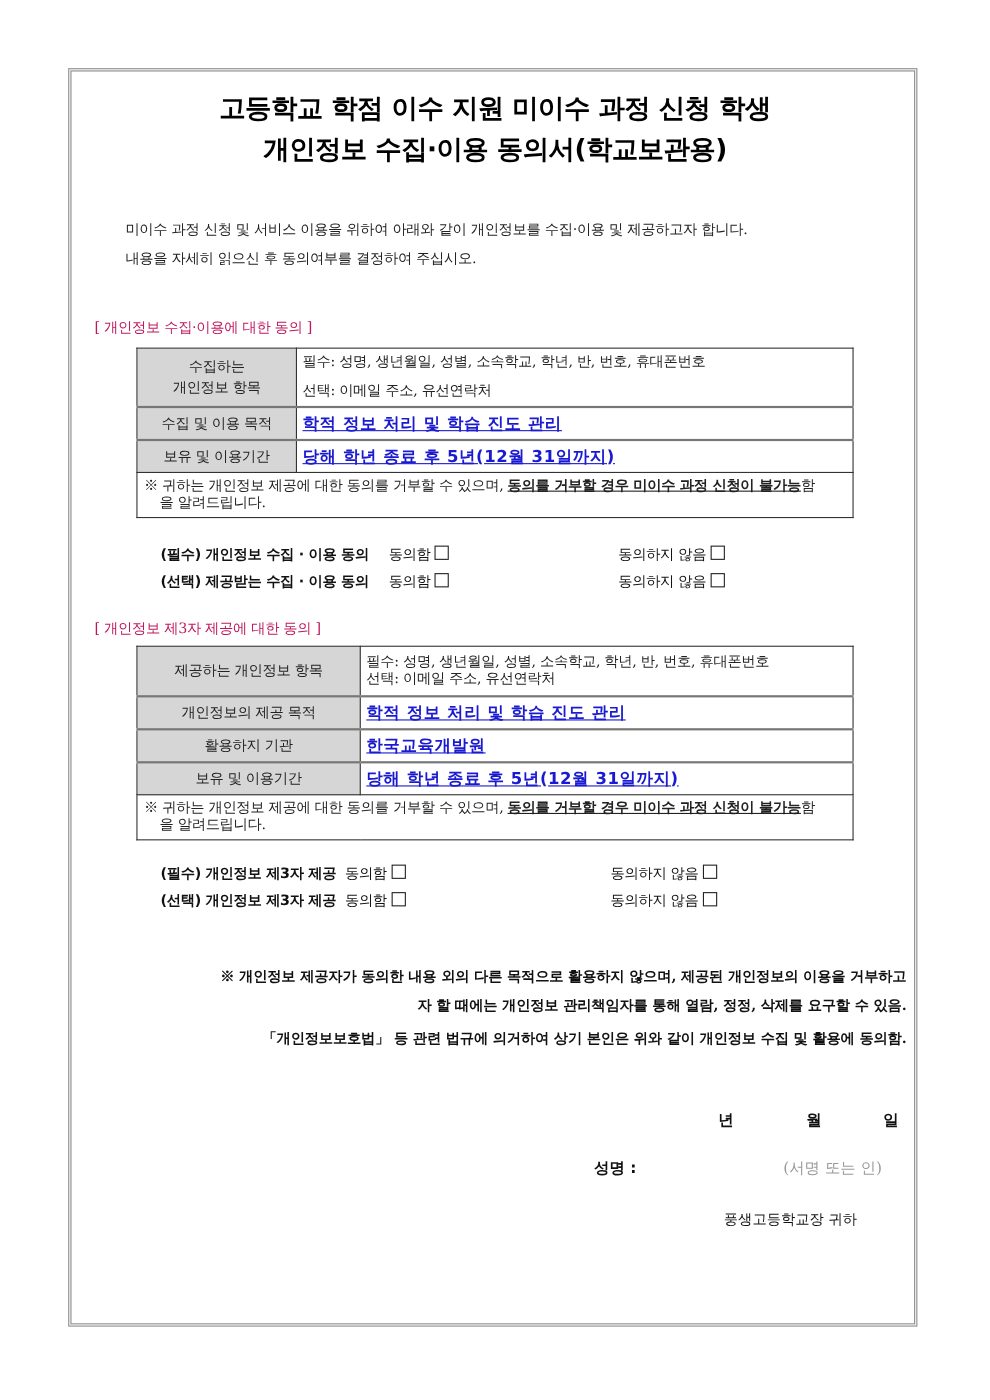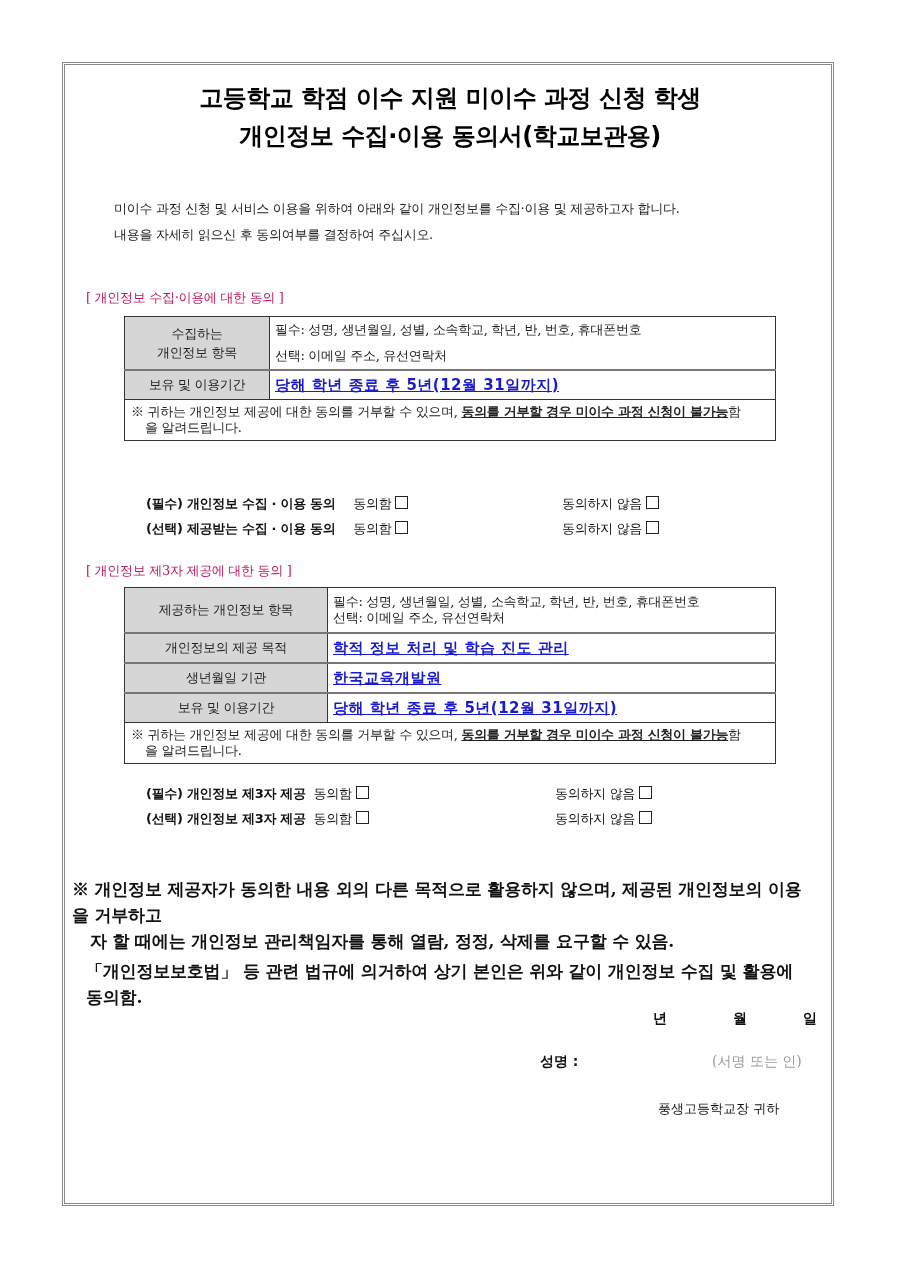--- a/index.html
+++ b/index.html
@@ -19,21 +19,21 @@
     table.info td.lab { background: #d6d6d6; text-align: center; }
     table.info tr.thick td { border-bottom: 2px solid #777; margin-top: 27px; }
     .link { color: #1a1ad0; text-decoration: underline; font-weight: bold;
       font-family: "DejaVu Sans", "Liberation Sans", sans-serif; font-size: 15px; letter-spacing: 0.5px; }
     .note { line-height: 16px; }
     .note .ul { text-decoration: underline; font-weight: bold; }
     .consent { position: absolute; font-size: 13px; color: #111; letter-spacing: -0.3px; }
     .consent b { font-family: "DejaVu Sans", "Liberation Sans", sans-serif; font-weight: bold; }
     .cbox { display: inline-block; width: 11px; height: 11px; border: 1px solid #222;
       vertical-align: -1px; margin-left: 4px; cursor: pointer; }
-    .para { position: absolute; left: 72px; width: 740px; font-size: 17px; color: #111; letter-spacing: -0.2px; line-height: 26px; }
+    .para { position: absolute; left: 84px; width: 740px; font-size: 13px; color: #111; letter-spacing: -0.2px; line-height: 26px; text-align: right; }
     .sig { position: absolute; font-size: 14px; color: #111; }
     .sig b { font-family: "DejaVu Sans", "Liberation Sans", sans-serif; }
     .grey { color: #9a9a9a; }
   </style>
 </head>
 <body>
 
 <div class="frame"></div>
 
 <div class="title t1">고등학교 학점 이수 지원 미이수 과정 신청 학생</div>
@@ -48,20 +48,24 @@
   <tbody>
       <tr class="thick">
     <td class="lab" style="width:134px; height:48px; line-height:19px;">
       <div>수집하는</div>
       <div>개인정보 항목</div>
     </td>
     <td style="line-height:18px;">
       <div>필수: 성명, 생년월일, 성별, 소속학교, 학년, 반, 번호, 휴대폰번호</div>
       <div style="margin-top:8px">선택: 이메일 주소, 유선연락처</div>
     </td>
+  </tr>
+  <tr class="thick">
+    <td class="lab" style="height:24px;">수집 및 이용 목적</td>
+    <td><span class="link">학적 정보 처리 및 학습 진도 관리</span></td>
   </tr>
   <tr>
     <td class="lab" style="height:24px;">보유 및 이용기간</td>
     <td><span class="link">당해 학년 종료 후 5년(12월 31일까지)</span></td>
   </tr>
   <tr>
     <td colspan="2" class="note" style="padding:4px 6px;">
       <span>※ 귀하는 개인정보 제공에 대한 동의를 거부할 수 있으며, </span><span class="ul">동의를 거부할 경우 미이수 과정 신청이 불가능</span><span>함</span><br>
       <span style="padding-left:14px">을 알려드립니다.</span>
     </td>
@@ -93,21 +97,21 @@
     <td style="line-height:16px;">
       <div>필수: 성명, 생년월일, 성별, 소속학교, 학년, 반, 번호, 휴대폰번호</div>
       <div>선택: 이메일 주소, 유선연락처</div>
     </td>
   </tr>
   <tr class="thick">
     <td class="lab" style="height:24px;">개인정보의 제공 목적</td>
     <td><span class="link">학적 정보 처리 및 학습 진도 관리</span></td>
   </tr>
   <tr class="thick">
-    <td class="lab" style="height:24px;">생년월일 기관</td>
+    <td class="lab" style="height:24px;">활용하지 기관</td>
     <td><span class="link">한국교육개발원</span></td>
   </tr>
   <tr>
     <td class="lab" style="height:24px;">보유 및 이용기간</td>
     <td><span class="link">당해 학년 종료 후 5년(12월 31일까지)</span></td>
   </tr>
   <tr>
     <td colspan="2" class="note" style="padding:4px 6px;">
       <span>※ 귀하는 개인정보 제공에 대한 동의를 거부할 수 있으며, </span><span class="ul">동의를 거부할 경우 미이수 과정 신청이 불가능</span><span>함</span><br>
       <span style="padding-left:14px">을 알려드립니다.</span>

